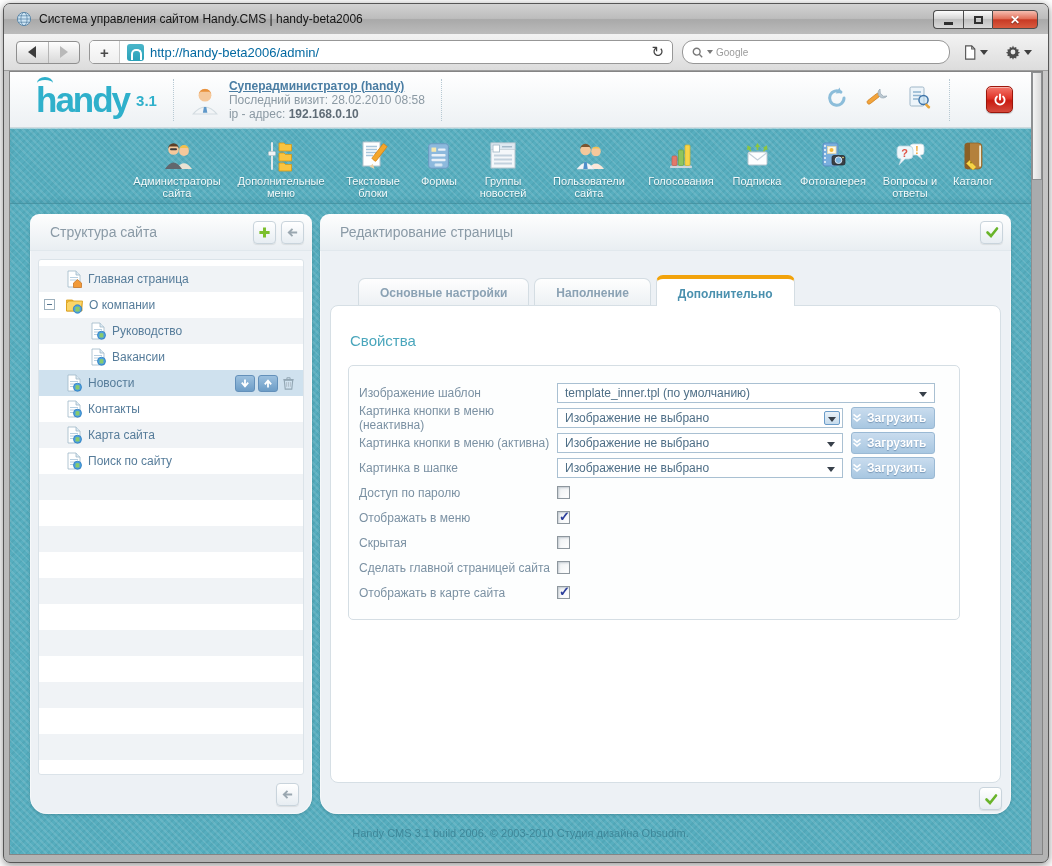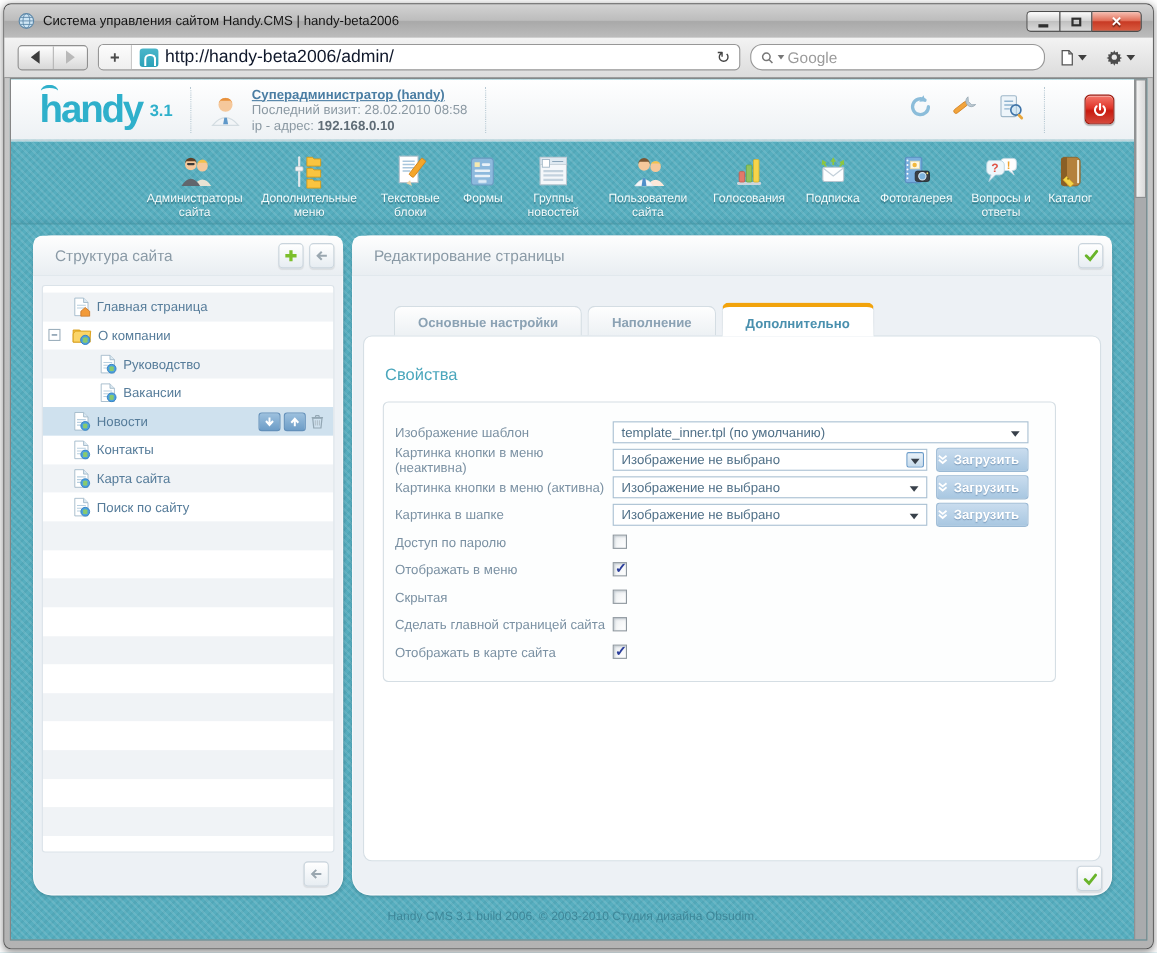--- a/index.html
+++ b/index.html
@@ -28,25 +28,25 @@
               background:linear-gradient(#fefefe,#d8d8d8); }
   .navgroup .nbtn { flex:1; display:flex; align-items:center; justify-content:center; cursor:pointer; }
   .navgroup .nbtn + .nbtn { border-left:1px solid #b5b5b5; }
   .tri-left { width:0; height:0; border:6px solid transparent; border-right:8px solid #3c3c3c; border-left:none; }
   .tri-right { width:0; height:0; border:6px solid transparent; border-left:8px solid #b9b9b9; border-right:none; }
   .urlfield { flex:1; height:24px; background:#fff; border:1px solid #979797; border-radius:5px; display:flex; align-items:center; overflow:hidden; }
   .plusbox { width:30px; height:100%; border-right:1px solid #c9c9c9; display:flex; align-items:center; justify-content:center;
              color:#4a4a4a; font-size:15px; font-weight:bold; background:linear-gradient(#fcfcfc,#efefef); cursor:pointer; }
   .favicon { width:17px; height:17px; border-radius:3px; background:linear-gradient(#4ab6ca,#2aa1b8); margin:0 6px 0 7px; position:relative; flex:none; }
   .favicon::after { content:''; position:absolute; left:4px; top:5px; width:7px; height:9px; border:2px solid #fff; border-bottom:none; border-radius:5px 5px 0 0; }
-  .urlinput { flex:1; border:none; outline:none; background:transparent; font-size:16px; color:#0f172a; font-family:"Liberation Sans",sans-serif; }
+  .urlinput { flex:1; border:none; outline:none; background:transparent; font-size:13px; color:#0369a1; font-family:"Liberation Sans",sans-serif; }
   .reload { color:#444; font-size:15px; margin:0 8px; cursor:pointer; }
   .searchfield { width:268px; height:24px; background:#fff; border:1px solid #979797; border-radius:11px; display:flex; align-items:center; padding:0 8px; gap:3px; }
   .search-caret { width:0; height:0; border:3px solid transparent; border-top:4px solid #777; margin-top:3px; }
-  .searchinput { flex:1; border:none; outline:none; background:transparent; font-size:14px; color:#333; font-family:"Liberation Sans",sans-serif; }
+  .searchinput { flex:1; border:none; outline:none; background:transparent; font-size:10px; color:#333; font-family:"Liberation Sans",sans-serif; }
   .searchinput::placeholder { color:#9b9b9b; }
   .tbtn { display:flex; align-items:center; gap:3px; padding:2px 4px; cursor:pointer; }
   .tb-caret { width:0; height:0; border:4px solid transparent; border-top:5px solid #3f3f3f; margin-top:4px; }
 
   
   .viewport { position:absolute; left:5px; right:5px; top:67px; bottom:7px; border:1px solid #858585; background:#57aebf; overflow:hidden; }
   .scrollbar { position:absolute; right:0; top:0; bottom:0; width:11px; background:#a9abad; border-left:1px solid #8d8f91; }
   .scroll-thumb { position:absolute; left:0; right:0; top:0; height:108px; background:linear-gradient(90deg,#f3f3f3,#d9d9d9); border:1px solid #8d8f91; cursor:pointer; }
   .page { position:absolute; left:0; top:0; right:11px; bottom:0;
           background-color:#57aebf;

